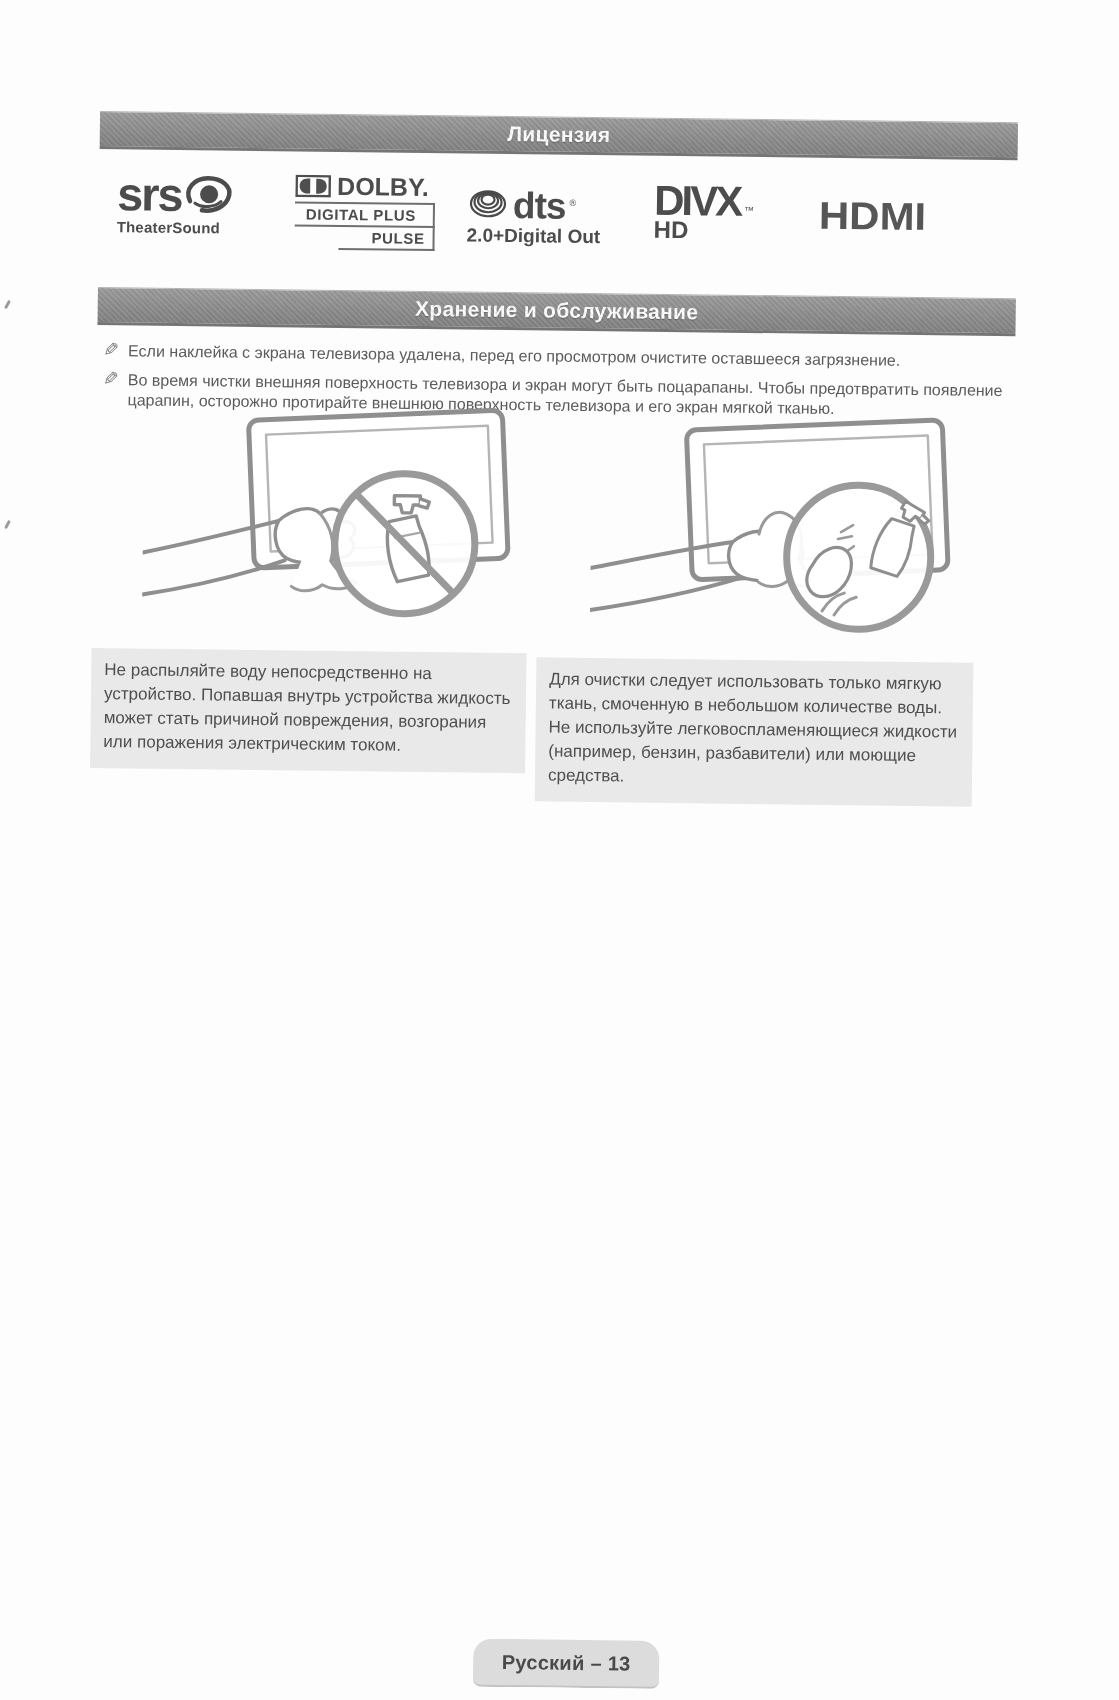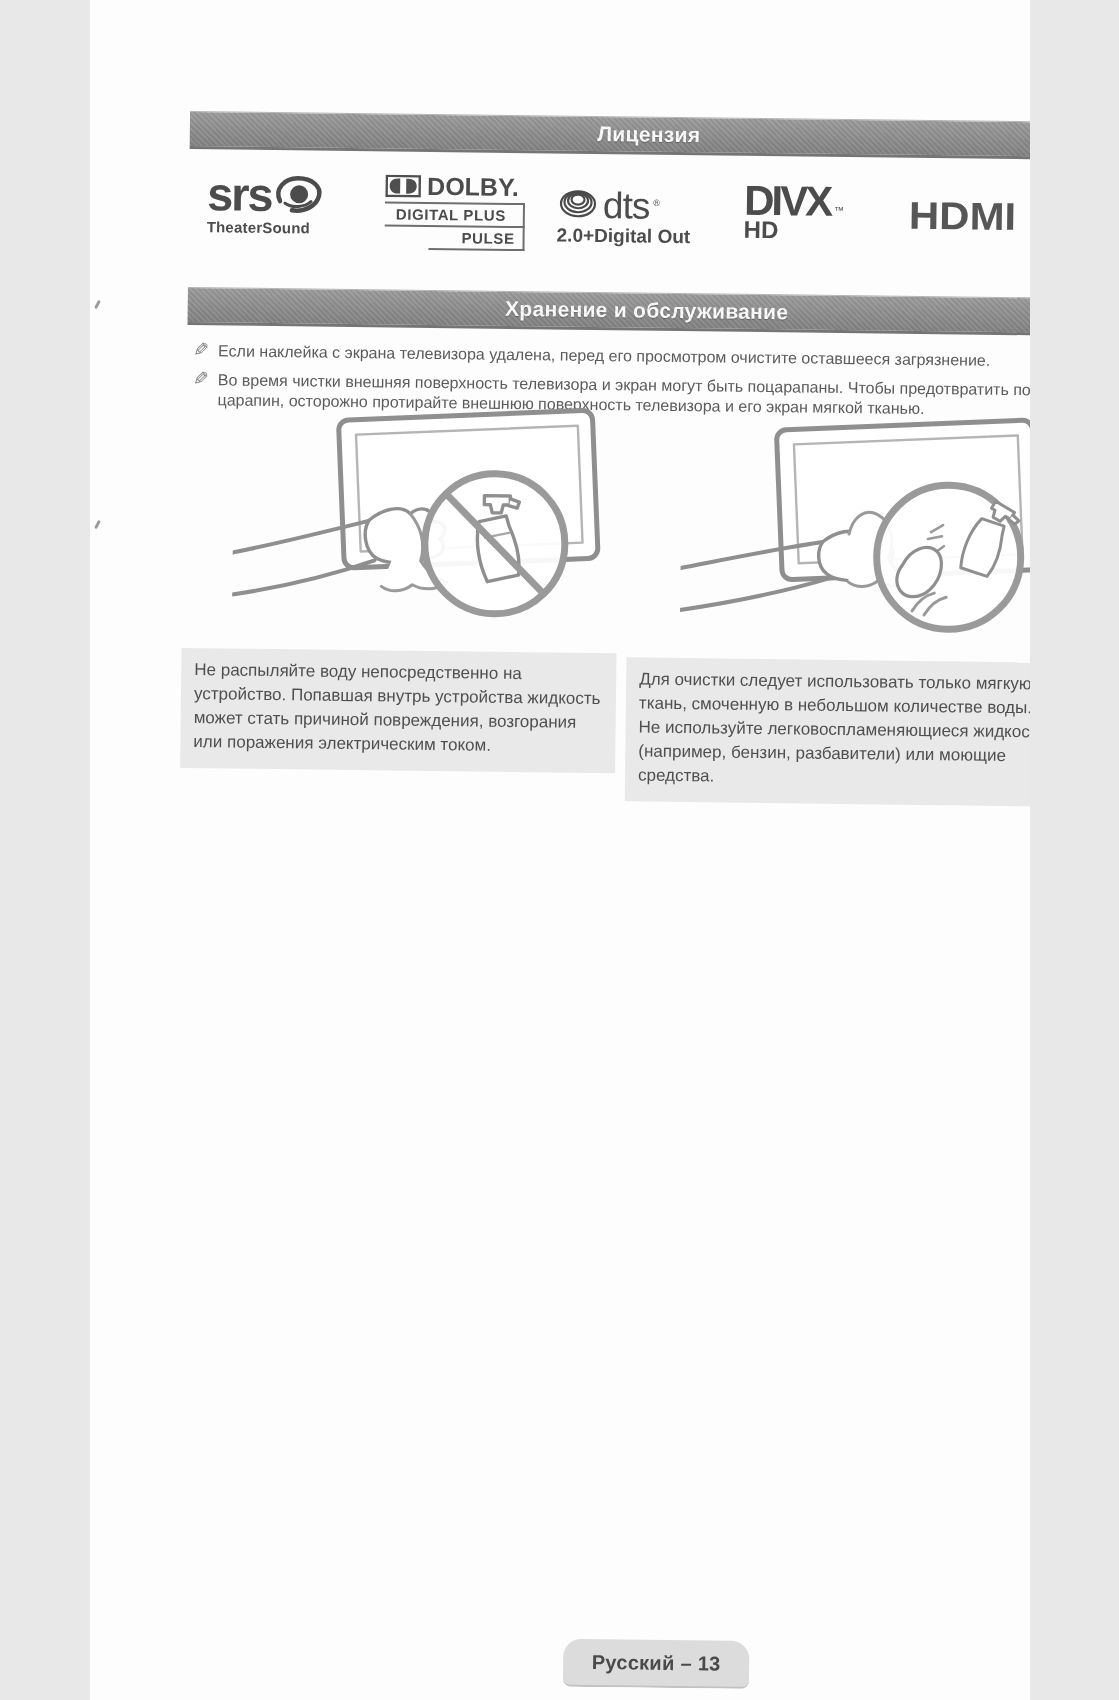--- a/index.html
+++ b/index.html
@@ -1,17 +1,17 @@
 <!DOCTYPE html>
 <html><head>
 <meta charset="utf-8">
 <style>
   html,body{margin:0;padding:0;background:#e8e8e8;}
   .page{
-    position:relative;width:940px;height:1700px;margin:0 auto;
+    position:relative;width:1119px;height:1700px;margin:0 auto;
     background:#fdfdfd;overflow:hidden;
     font-family:"Liberation Sans",sans-serif;color:#4f4f4f;
   }
   .tilt{position:absolute;inset:0;transform:rotate(0.7deg);transform-origin:100px 120px;}
 
   
   .section-bar{
     position:absolute;left:100px;width:918px;height:34px;
     background:linear-gradient(180deg,#9c9c9c 0%,#8d8d8d 55%,#838383 100%);
     background-blend-mode:multiply;
@@ -37,21 +37,21 @@
   .logo-dolby{left:296px;top:170px;width:140px;}
   .dolby-row1{display:flex;align-items:center;gap:6px;font-size:25px;font-weight:800;line-height:26px;}
   .dolby-sub{font-size:15px;font-weight:bold;letter-spacing:.6px;text-align:center;
     border-top:2px solid #6f6f6f;border-right:2px solid #6f6f6f;border-bottom:2px solid #6f6f6f;
     padding:2px 6px 2px 0;margin-top:3px;}
   .dolby-sub2{font-size:15px;font-weight:bold;letter-spacing:.6px;text-align:right;width:86px;
     margin-left:auto;border-right:2px solid #6f6f6f;border-bottom:2px solid #6f6f6f;
     padding:2px 8px 2px 0;}
   .logo-dts{left:468px;top:180px;width:175px;}
   .dts-row{display:flex;align-items:flex-end;gap:4px;}
-  .dts-word{font-size:37px;font-weight:400;line-height:30px;letter-spacing:-1px;}
+  .dts-word{font-size:37px;font-weight:700;line-height:30px;letter-spacing:-1px;}
   .dts-reg{font-size:9px;vertical-align:top;position:relative;top:-14px;}
   .dts-tag{font-size:19px;font-weight:bold;margin-top:4px;}
   .logo-divx{left:655px;top:176px;width:140px;}
   .divx-word{font-size:42px;font-weight:800;letter-spacing:-3px;line-height:36px;}
   .divx-tm{font-size:10px;letter-spacing:0;position:relative;top:-2px;left:4px;}
   .divx-tag{font-size:24px;font-weight:800;line-height:22px;letter-spacing:0;}
   .logo-hdmi{left:820px;top:188px;width:160px;}
   .hdmi-word{font-size:42px;font-weight:800;letter-spacing:0;line-height:38px;color:#565656;
     transform:scaleY(.92);transform-origin:left center;}
 

